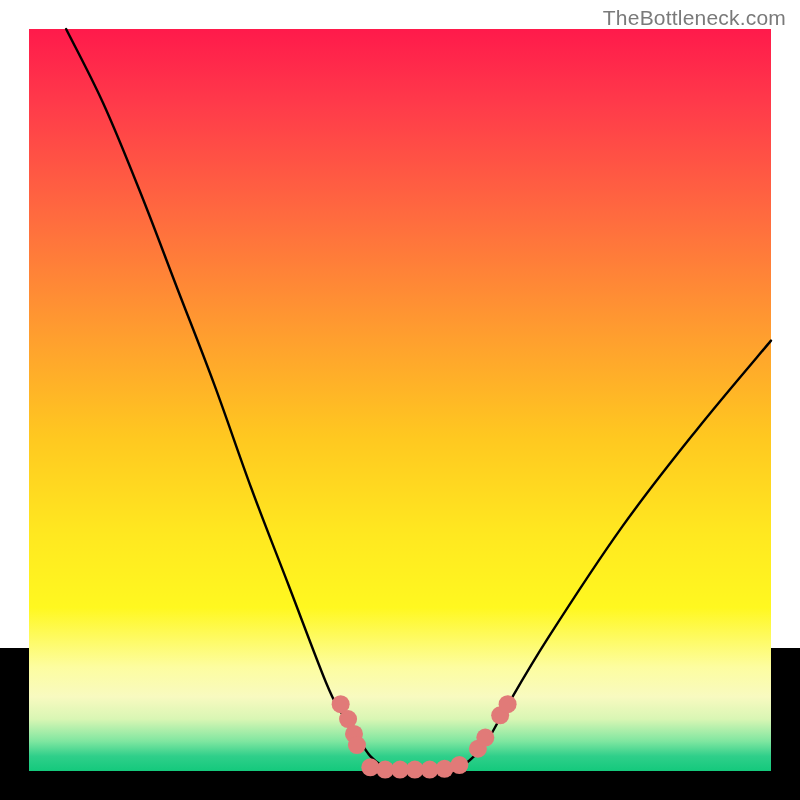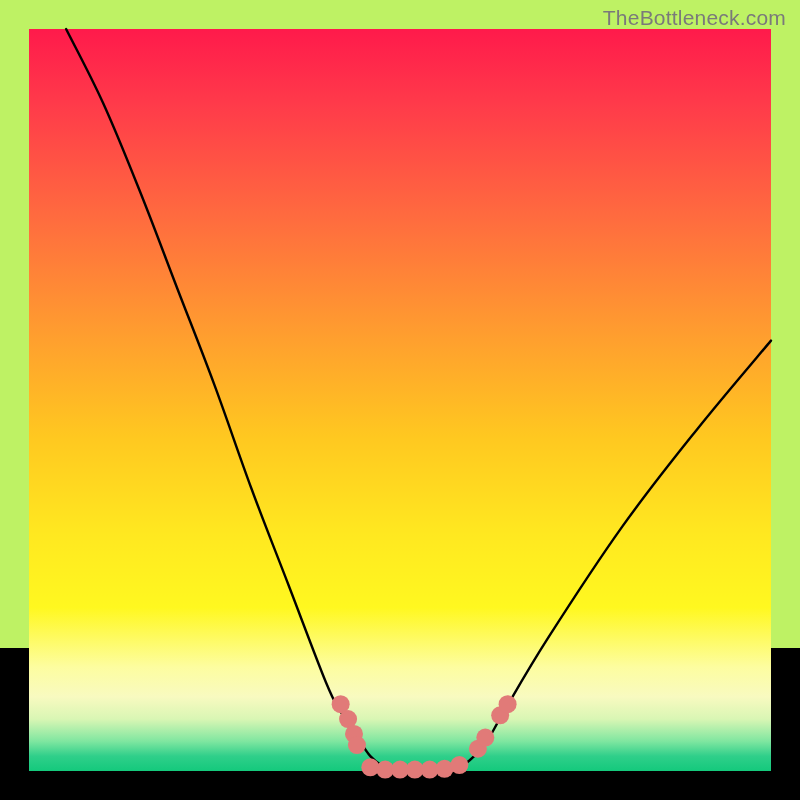--- a/index.html
+++ b/index.html
@@ -8,21 +8,21 @@
     width: 800px;
     height: 800px;
     background: #000;
     overflow: hidden;
     font-family: Arial, Helvetica, sans-serif;
   }
   .stage {
     position: relative;
     width: 800px;
     height: 648px;
-    background: #bef264;
+    background: #ffffff;
   }
   .plot-area {
     position: absolute;
     left: 29px;
     top: 29px;
     width: 742px;
     height: 742px;
     
     background: linear-gradient(
       to bottom,

